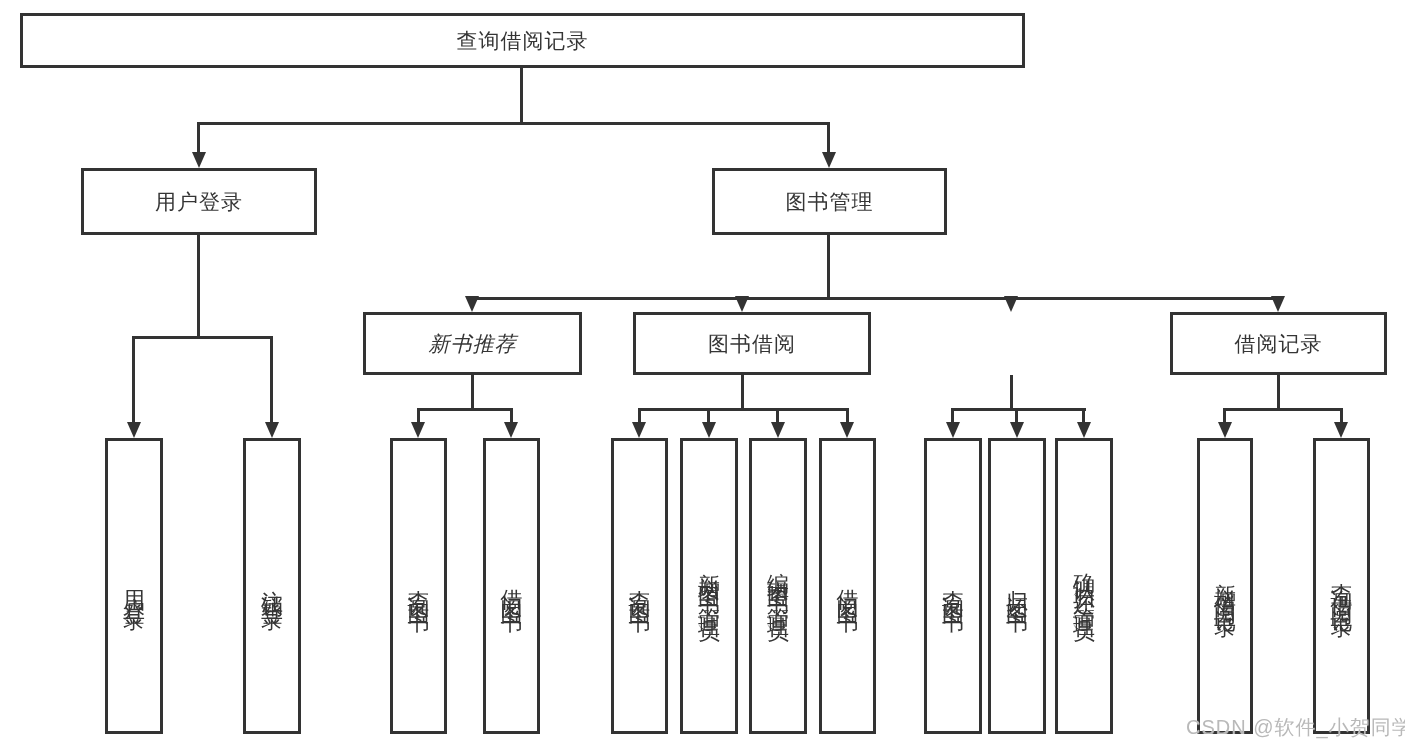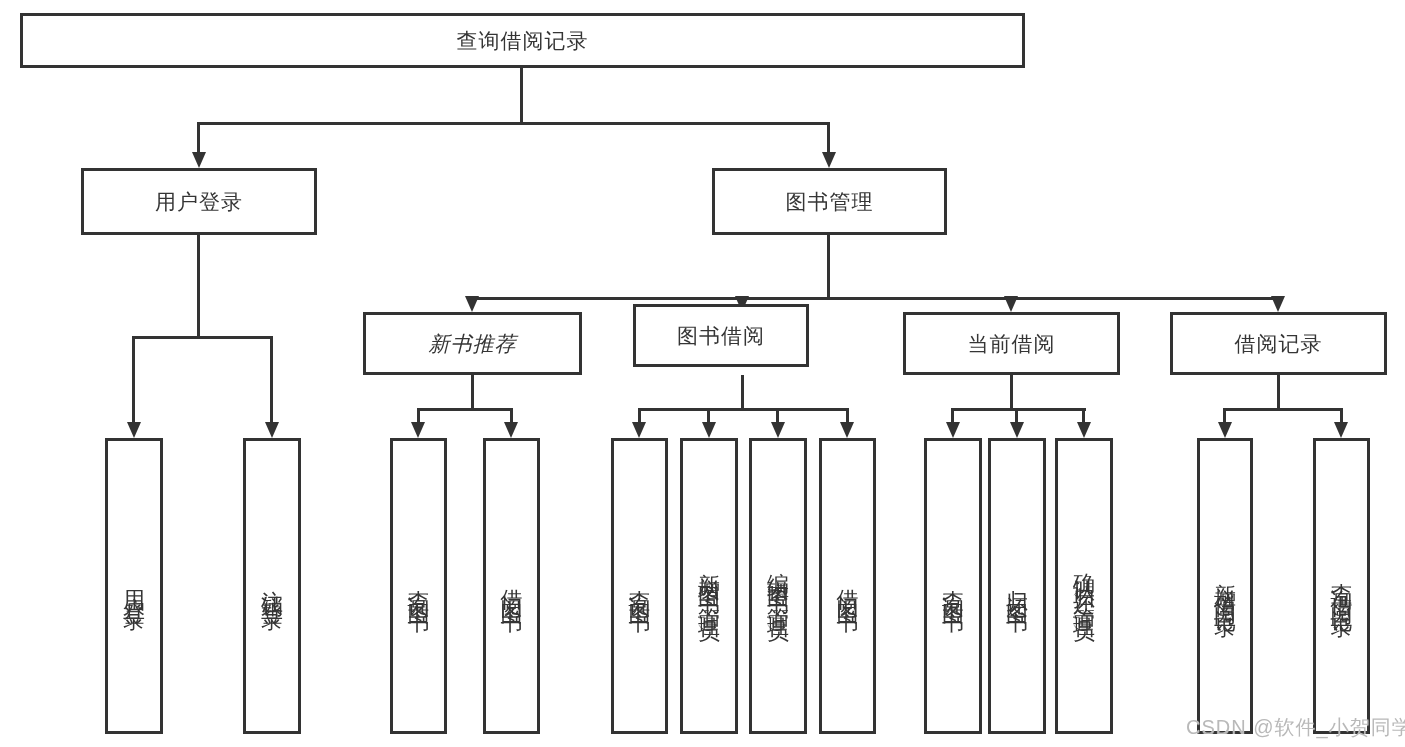--- a/index.html
+++ b/index.html
@@ -122,25 +122,22 @@
   <div class="box" style="left:81px;top:168px;width:236px;height:67px;">
     <span class="hlabel">用户登录</span>
   </div>
   <div class="box" style="left:712px;top:168px;width:235px;height:67px;">
     <span class="hlabel">图书管理</span>
   </div>
 
   <div class="box" style="left:363px;top:312px;width:219px;height:63px;font-style:italic;">
     <span class="hlabel">新书推荐</span>
   </div>
-  <div class="box" style="left:633px;top:304px;width:176px;height:63px;">
+  <div class="box" style="left:633px;top:312px;width:238px;height:63px;">
     <span class="hlabel">图书借阅</span>
-  </div>
-  <div class="box" style="left:903px;top:312px;width:217px;height:63px;">
-    <span class="hlabel">当前借阅</span>
   </div>
   <div class="box" style="left:1170px;top:312px;width:217px;height:63px;justify-content:center;">
     <span class="hlabel">借阅记录</span>
   </div>
 
   <div class="box vbox" style="left:105px;top:438px;width:58px;height:296px;">
     <span class="vlabel">用户登录</span>
   </div>
   <div class="box vbox" style="left:243px;top:438px;width:58px;height:296px;">
     <span class="vlabel">注销登录</span>

